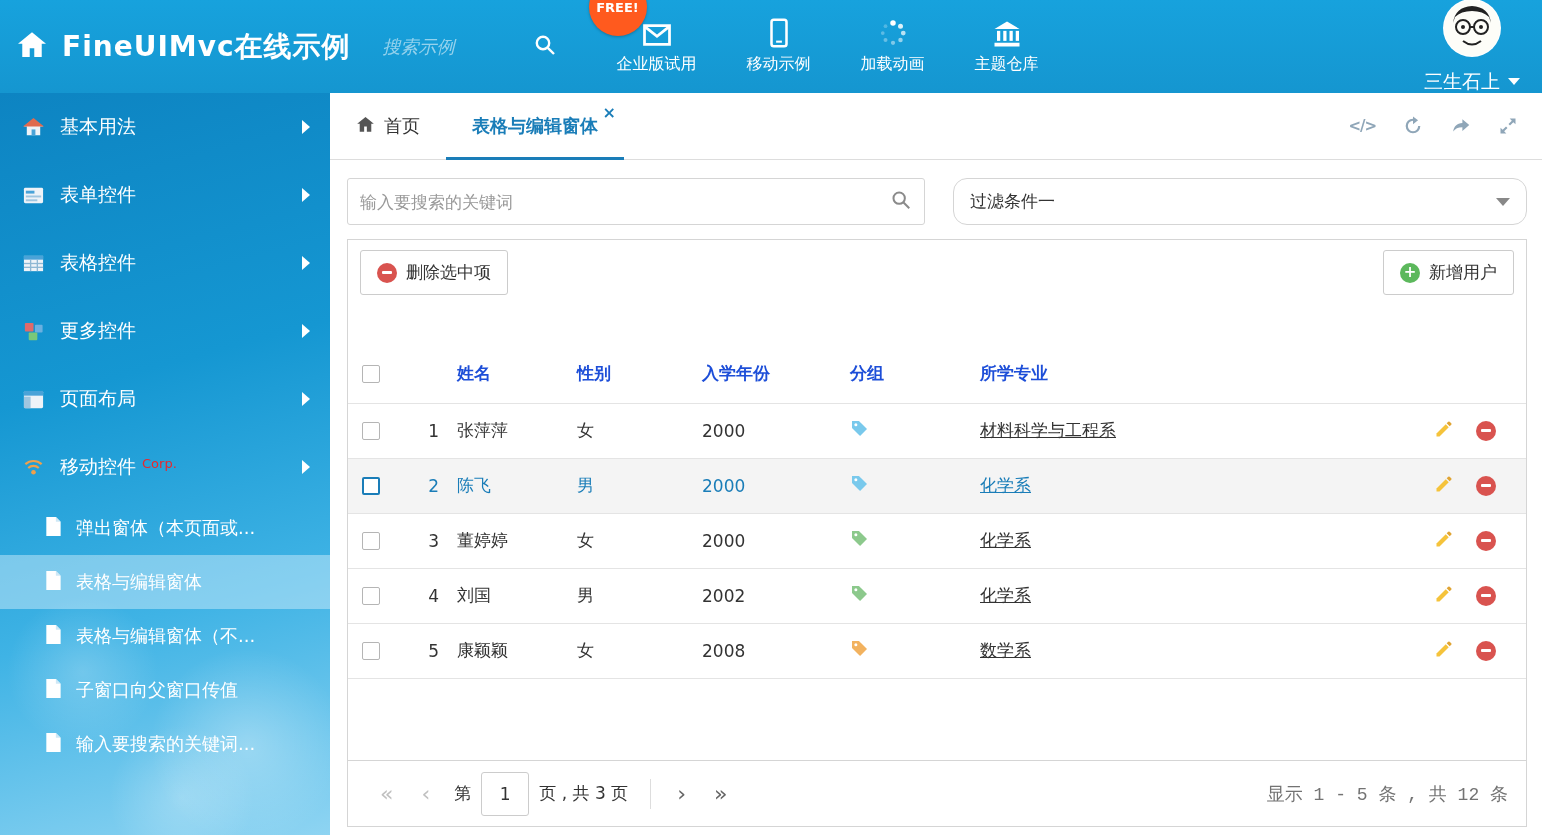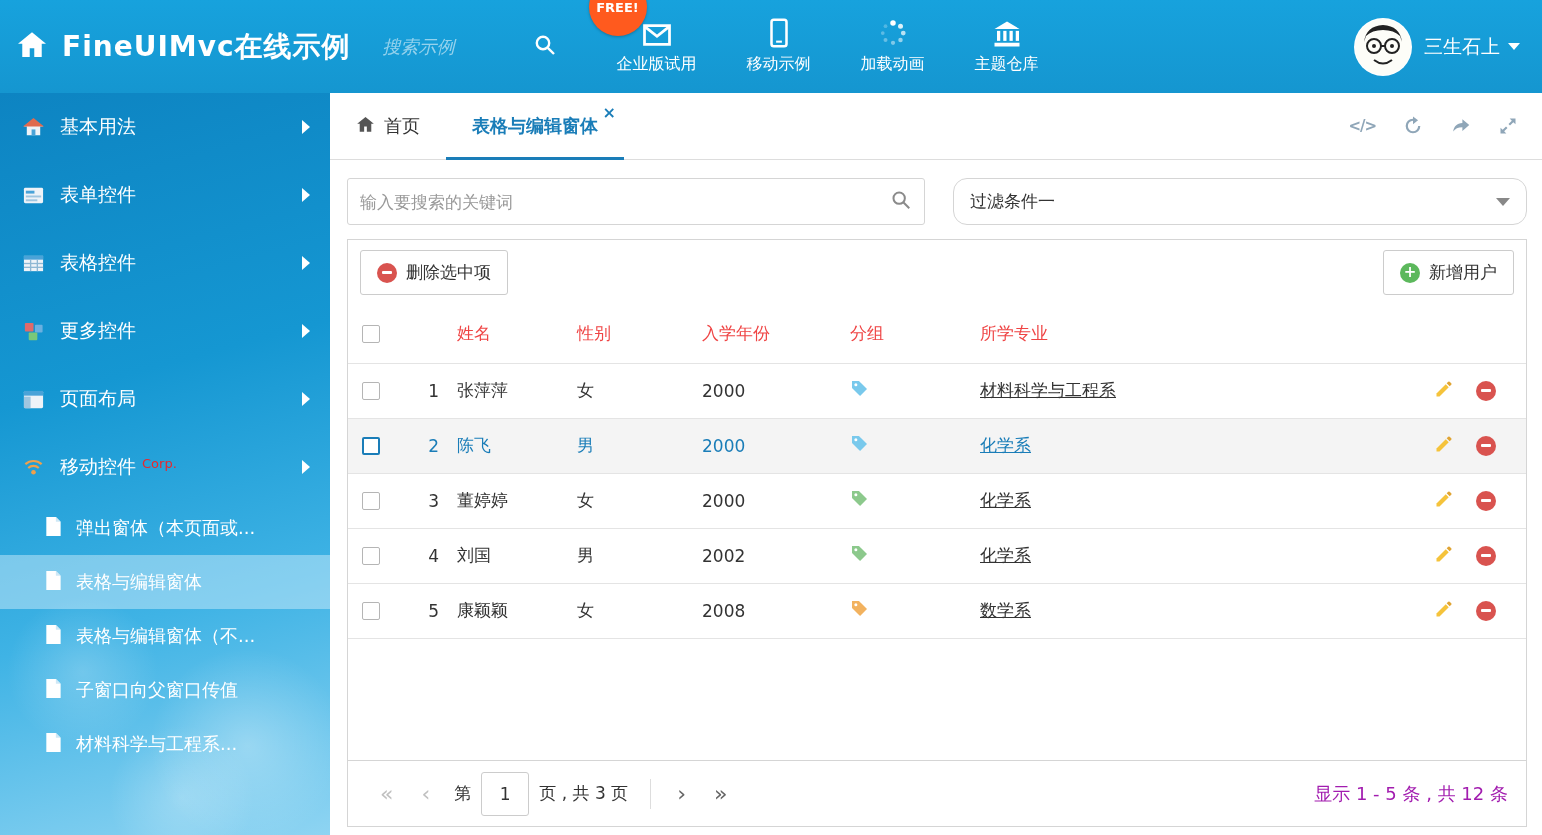--- a/index.html
+++ b/index.html
@@ -16,21 +16,21 @@
   .hdr-search input { background:transparent; border:none; outline:none; color:#fff;
     font-size:18px; width:150px; font-family:inherit;font-style:italic; }
   .hdr-search input::placeholder { color:rgba(255,255,255,.55); }
   .nav-wrap { display:flex; align-items:center; margin-left:60px; gap:50px; position:relative; }
   .nav-item { display:flex; flex-direction:column; align-items:center; gap:6px; cursor:pointer; }
   .nav-item .nv-ico { height:30px; display:flex; align-items:flex-end; }
   .nav-item .nv-label { font-size:16px; white-space:nowrap; }
   .free-badge { position:absolute; left:-28px; top:-40px; width:58px; height:58px;
     border-radius:50%; background:#ff5a1e; color:#fff; font-weight:bold; font-size:13px;
     display:flex; align-items:center; justify-content:center; box-shadow:0 1px 3px rgba(0,0,0,.25); }
-  .user-box { margin-left:auto; margin-right:22px; display:flex; align-items:center; gap:12px; }
+  .user-box { margin-left:auto; margin-right:22px; display:flex; align-items:center; gap:12px;flex-direction:column; }
   .avatar { width:58px; height:58px; border-radius:50%; background:#fff; overflow:hidden;
     display:flex; align-items:center; justify-content:center; }
   .user-name { font-size:19px; display:flex; align-items:center; gap:8px; }
   .caret-down-w { width:0; height:0; border-left:6px solid transparent; border-right:6px solid transparent;
     border-top:7px solid #fff; display:inline-block; }
 
   
   .sidebar { position:absolute; top:93px; left:0; width:330px; height:742px; color:#fff;
     background:
       radial-gradient(circle at 75% 88%, rgba(255,255,255,.30), transparent 14%),
@@ -69,35 +69,35 @@
   .filter-row { display:flex; gap:28px; flex-shrink:0; }
   .search-box { width:578px; height:47px; border:1px solid #d5d5d5; border-radius:3px;
     display:flex; align-items:center; padding:0 12px; }
   .search-box input { flex:1; border:none; outline:none; font-size:17px; color:#333; font-family:inherit; }
   .search-box input::placeholder { color:#999; }
   .select-box { flex:1; height:47px; border:1px solid #d5d5d5; border-radius:14px;
     display:flex; align-items:center; padding:0 16px; font-size:17px; color:#333; cursor:pointer; }
   .caret-down-g { margin-left:auto; width:0; height:0; border-left:7px solid transparent;
     border-right:7px solid transparent; border-top:8px solid #888; }
 
-  .panel { margin-top:14px; border:1px solid #d5d5d5; flex:1; display:flex; flex-direction:column; overflow:hidden; }
+  .panel { margin-top:14px; border:1px solid #d5d5d5; flex:1; display:flex; flex-direction:column; overflow:hidden;gap:40px; }
   .toolbar { height:65px; display:flex; align-items:center; padding:0 12px; flex-shrink:0; }
   .btn { height:45px; border:1px solid #ccc; border-radius:3px; background:#fff; display:flex;
     align-items:center; gap:9px; padding:0 16px; font-size:17px; color:#333; cursor:pointer; font-family:inherit; }
   .btn.right { margin-left:auto; }
   .circ { width:20px; height:20px; border-radius:50%; display:flex; align-items:center; justify-content:center;
     color:#fff; font-size:15px; font-weight:bold; line-height:1; flex-shrink:0; }
   .circ.red { background:#d9534f; }
   .circ.green { background:#5cb85c; }
   .circ .bar { width:10px; height:3px; background:#fff; border-radius:1px; }
 
   table.grid { border-collapse:collapse; width:100%; table-layout:fixed; flex-shrink:0; }
   .grid th, .grid td { font-weight:normal; text-align:left; font-size:17px; color:#333;
     padding:0 4px; height:55px; border-bottom:1px solid #e4e4e4; }
-  .grid thead th { height:58px; color:#ef4444; }
+  .grid thead th { height:58px; color:#1d4ed8;font-weight:bold; }
   .col-chk{width:50px;} .col-num{width:55px;} .col-name{width:120px;} .col-gender{width:125px;}
   .col-year{width:148px;} .col-group{width:130px;} .col-actions{width:128px;}
   .chkbox { width:18px; height:18px; border:1px solid #b5b5b5; border-radius:2px; background:#fff;
     margin-left:10px; cursor:pointer; }
   tr.selected { background:#f4f4f4; }
   tr.selected td { color:#1a7db8; }
   tr.selected .chkbox { border:2px solid #1a7db8; }
   td.num { text-align:right; padding-right:14px; }
   a.mj { color:inherit; text-decoration:underline; cursor:pointer; }
   .act-cell { display:flex; align-items:center; gap:22px; justify-content:flex-end; padding-right:26px; }
@@ -105,21 +105,21 @@
 
   .spacer { flex:1; }
   .pager { height:66px; border-top:1px solid #d5d5d5; display:flex; align-items:center;
     padding:0 18px; flex-shrink:0; font-size:17px; color:#333; }
   .pg-arrow { font-size:22px; color:#666; cursor:pointer; padding:0 14px; }
   .pg-arrow.disabled { color:#c0c0c0; }
   .pg-label { margin:0 10px; }
   .pg-input { width:48px; height:44px; border:1px solid #ccc; border-radius:3px; text-align:center;
     font-size:17px; color:#333; outline:none; font-family:inherit; }
   .pg-sep { width:1px; height:30px; background:#ddd; margin:0 12px; }
-  .pg-summary { margin-left:auto; font-size:18px; color:#a21caf; }
+  .pg-summary { margin-left:auto; font-size:18px; color:#737373;font-family:Liberation Mono, monospace; }
 </style>
 </head>
 <body>
 
 <div class="header">
   <span class="home-ico">
     <svg width="32" height="32" viewBox="0 0 24 24">
         <path d="M12 2.5 1.5 11h3.2v10h5.6v-6.5h3.4V21h5.6V11h3.2z" fill="#fff"></path>
       </svg>
   </span>
@@ -330,21 +330,21 @@
     <span class="s-label">子窗口向父窗口传值</span>
   </div>
 
   <div class="side-sub">
     <span>
       <svg width="18" height="21" viewBox="0 0 18 22">
           <path d="M2 1h10l5 5v15H2z" fill="#fff"></path>
           <path d="M12 1v5h5z" fill="#cfe8f6"></path>
         </svg>
     </span>
-    <span class="s-label">材料科学与工程系...</span>
+    <span class="s-label">输入要搜索的关键词...</span>
   </div>
 </div>
 
 <div class="main">
 
   <div class="tabbar">
     <div class="tab">
       <span>
         <svg width="19" height="19" viewBox="0 0 24 24">
             <path d="M12 2.5 1.5 11h3.2v10h5.6v-6.5h3.4V21h5.6V11h3.2z" fill="#555"></path>

